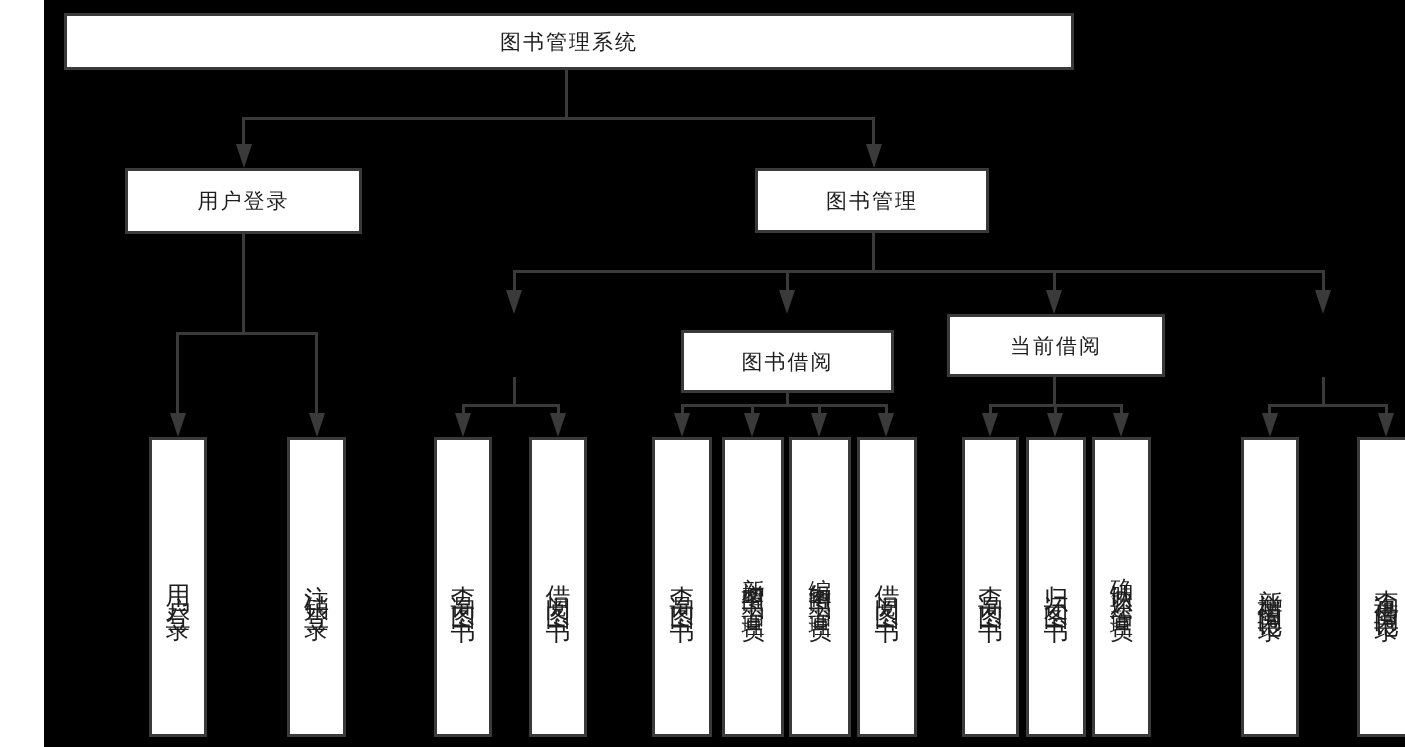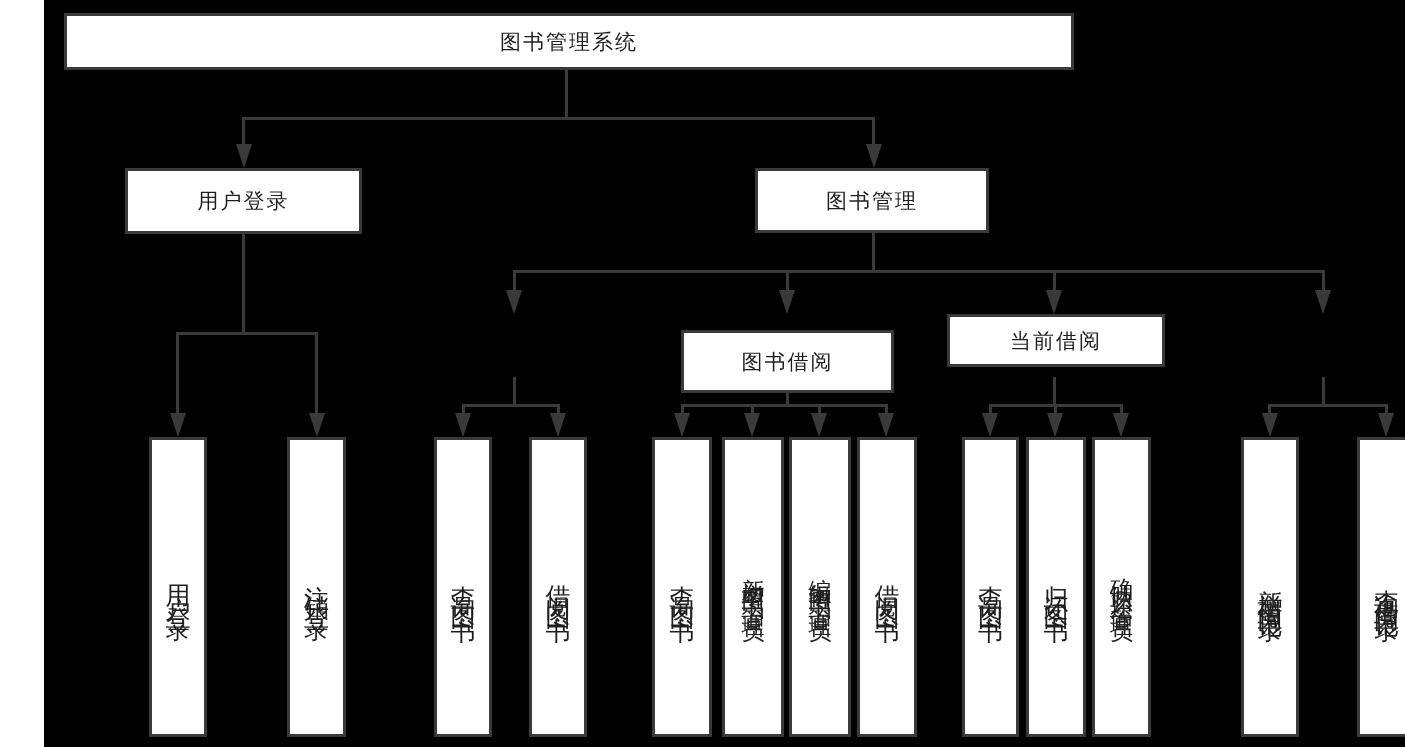--- a/index.html
+++ b/index.html
@@ -114,21 +114,21 @@
 
   <div class="box hbox" style="left:20px;top:13px;width:1010px;height:57px">图书管理系统</div>
 
   <div class="box hbox" style="left:81px;top:168px;width:237px;height:66px">用户登录</div>
 
   <div class="box hbox" style="left:711px;top:168px;width:234px;height:65px">图书管理</div>
 
 
   <div class="box hbox" style="left:637px;top:330px;width:213px;height:63px">图书借阅</div>
 
-  <div class="box hbox" style="left:903px;top:314px;width:218px;height:53px">当前借阅</div>
+  <div class="box hbox" style="left:903px;top:314px;width:218px;height:63px">当前借阅</div>
 
 
   <div class="box leaf" style="left:105px;top:437px;width:58px;height:300px">用户登录</div>
   <div class="box leaf" style="left:243px;top:437px;width:59px;height:300px">注销登录</div>
 
   <div class="box leaf" style="left:390px;top:437px;width:58px;height:300px">查询图书</div>
   <div class="box leaf" style="left:485px;top:437px;width:58px;height:300px">借阅图书</div>
 
   <div class="box leaf" style="left:608px;top:437px;width:60px;height:300px">查询图书</div>
   <div class="box leaf long" style="left:678px;top:437px;width:62px;height:300px">新增图书（管理员）</div>

